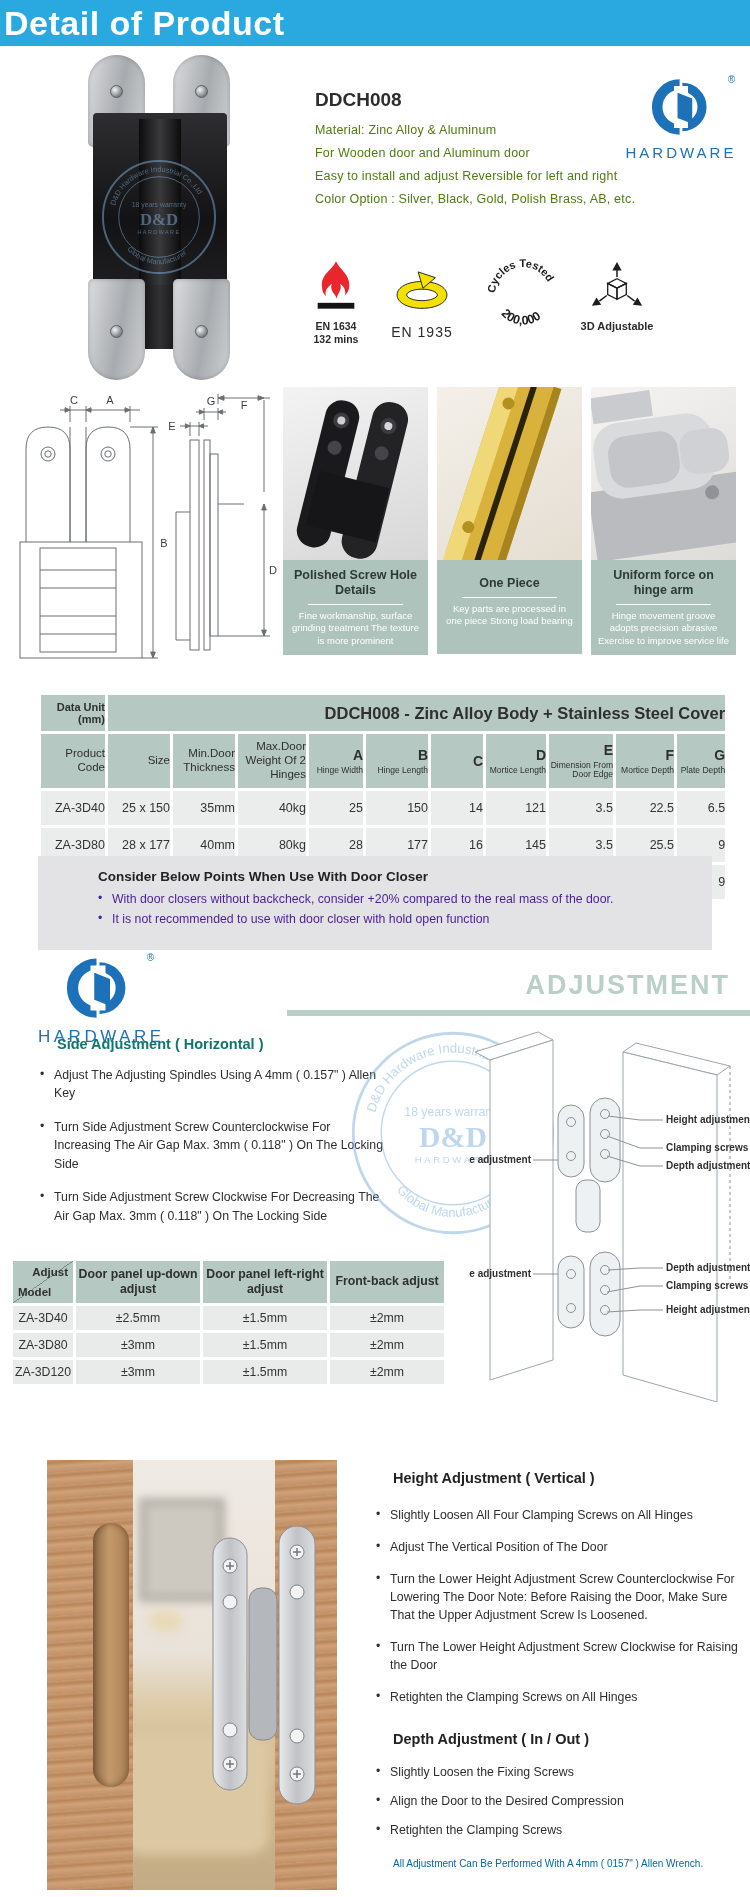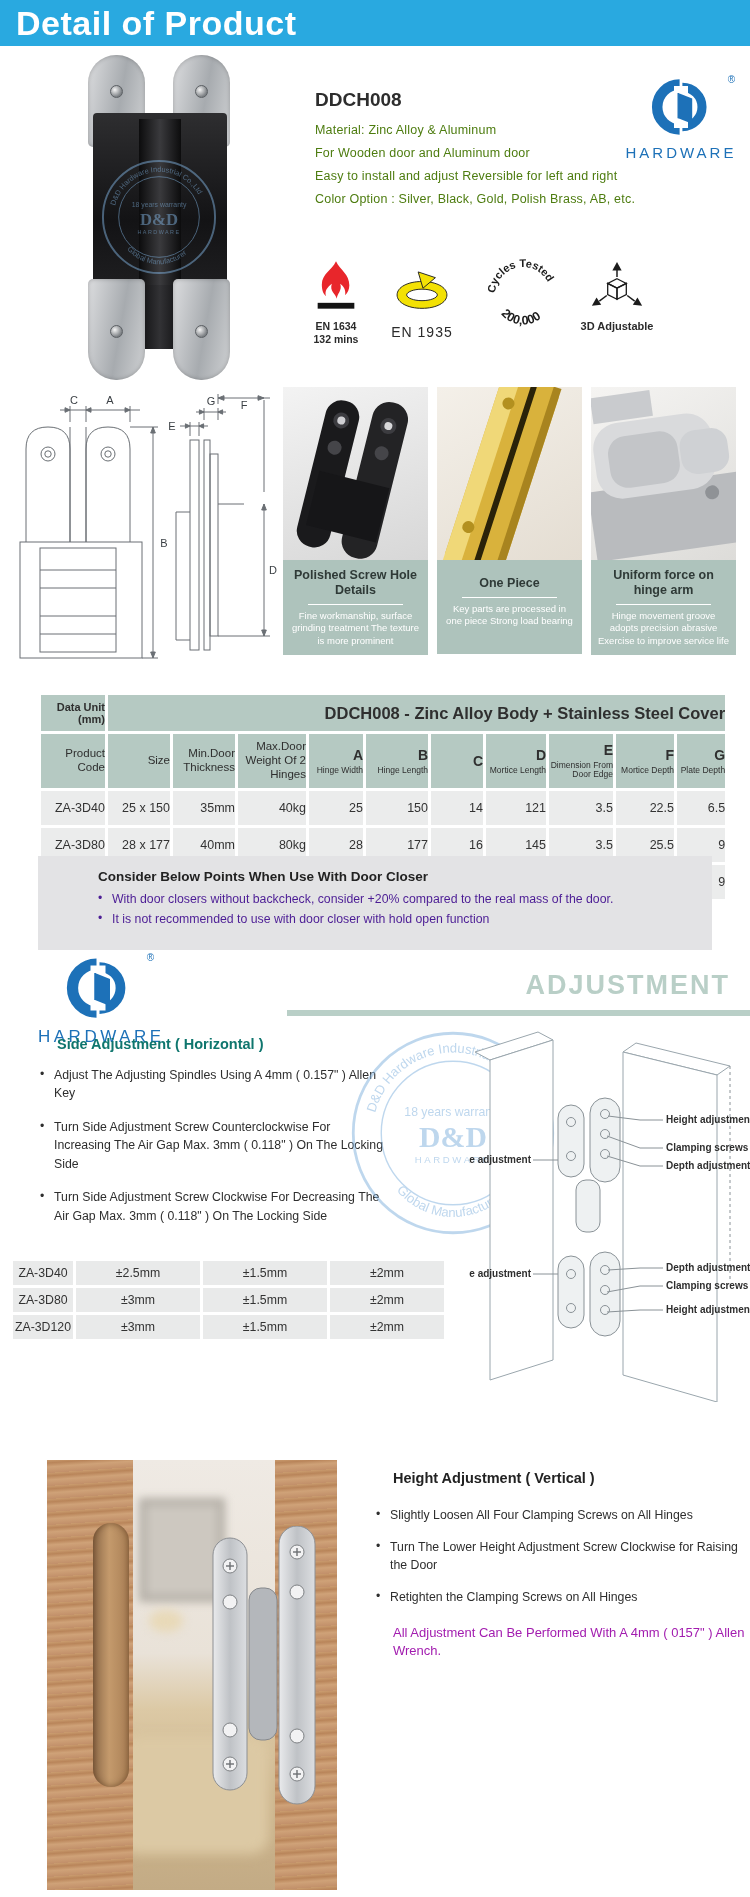--- a/index.html
+++ b/index.html
@@ -2,21 +2,21 @@
 <html><head>
 <meta charset="utf-8">
 <style>
   *{margin:0;padding:0;box-sizing:border-box}
   html,body{background:#fff}
   body{width:750px;height:1897px;position:relative;overflow:hidden;
        font-family:"Liberation Sans",sans-serif;color:#333}
   .abs{position:absolute}
 
   
-  #topbar{left:0;top:0;width:750px;height:46px;background:#29a9e0;display:flex;align-items:center;padding-left:16px}
+  #topbar{left:0;top:0;width:750px;height:46px;background:#29a9e0;display:flex;align-items:center;padding-left:4px}
   #topbar .t{color:#fff;font-size:34px;font-weight:bold;letter-spacing:.5px}
 
   
   #prodphoto{left:85px;top:55px;width:150px;height:325px;overflow:hidden}
   .tab{position:absolute;width:57px;background:linear-gradient(100deg,#dcdddf 0%,#a7abaf 55%,#cfd1d3 100%);box-shadow:inset 0 0 4px rgba(0,0,0,.25)}
   .tab.top{top:0;height:92px;border-radius:28px 28px 5px 5px}
   .tab.bot{top:224px;height:101px;border-radius:5px 5px 28px 28px}
   .screw{position:absolute;width:13px;height:13px;border-radius:50%;
          background:radial-gradient(circle at 35% 35%,#f4f4f4,#7c8084 70%);border:1px solid #5c6064}
   #hingebody{position:absolute;left:8px;top:58px;width:134px;height:178px;
@@ -118,21 +118,21 @@
   #scene .lamp{position:absolute;left:18px;top:150px;width:34px;height:22px;background:#e8d9b8;border-radius:50%;filter:blur(5px)}
 
   
   #vadjust{left:376px;top:1470px;width:372px}
   .sect{font-size:14.5px;font-weight:bold;color:#222;margin-left:17px}
   #vadjust ul{margin-top:20px}
   #vadjust li{font-size:12.3px;line-height:1.47;margin-bottom:14px;color:#2e2e2e}
   #vadjust .d ul{margin-top:16px}
   #vadjust .d li{margin-bottom:11px}
   #depthtitle{margin-top:24px}
-  #rednote{margin-top:18px;margin-left:17px;width:352px;color:#a21caf;font-size:13px;line-height:1.35}
+  #rednote{margin-top:18px;margin-left:17px;width:352px;color:#0369a1;font-size:10px;line-height:1.35}
 </style>
 </head>
 <body>
 
 <div id="topbar" class="abs">
   <span class="t">Detail of Product</span>
 </div>
 
 <div id="prodphoto" class="abs">
   <div class="tab top" style="left:3px">
@@ -565,20 +565,29 @@
 
 <div id="adjtable" class="abs">
   <table>
     <colgroup>
         <col style="width:60px">
         <col style="width:124px">
         <col style="width:124px">
         <col style="width:114px">
       </colgroup>
     <tbody>
+        <tr>
+      <th class="diag">
+        <span class="a">Adjust</span>
+        <span class="m">Model</span>
+      </th>
+      <th class="hdr">Door panel up-down adjust</th>
+      <th class="hdr">Door panel left-right adjust</th>
+      <th class="hdr">Front-back adjust</th>
+    </tr>
     <tr>
       <td>ZA-3D40</td>
           <td>±2.5mm</td>
       <td>±1.5mm</td>
           <td>±2mm</td>
     </tr>
     <tr>
       <td>ZA-3D80</td>
           <td>±3mm</td>
       <td>±1.5mm</td>
@@ -634,17 +643,27 @@
       <line x1="86" y1="248" x2="94" y2="248"></line>
         <line x1="90" y1="244" x2="90" y2="252"></line>
     </g>
   </svg>
 </div>
 
 <div id="vadjust" class="abs">
   <div class="sect">Height Adjustment ( Vertical )</div>
   <ul class="blist">
     <li>Slightly Loosen All Four Clamping Screws on All Hinges</li>
+    <li>Adjust The Vertical Position of The Door</li>
+    <li>Turn the Lower Height Adjustment Screw Counterclockwise For Lowering The Door Note: Before Raising the Door, Make Sure That the Upper Adjustment Screw Is Loosened.</li>
     <li>Turn The Lower Height Adjustment Screw Clockwise for Raising the Door</li>
     <li>Retighten the Clamping Screws on All Hinges</li>
   </ul>
+  <div class="d">
+    <div class="sect" id="depthtitle">Depth Adjustment ( In / Out )</div>
+    <ul class="blist">
+      <li>Slightly Loosen the Fixing Screws</li>
+      <li>Align the Door to the Desired Compression</li>
+      <li>Retighten the Clamping Screws</li>
+    </ul>
+  </div>
   <div id="rednote">All Adjustment Can Be Performed With A 4mm ( 0157" ) Allen Wrench.</div>
 </div>
 
 </body></html>

